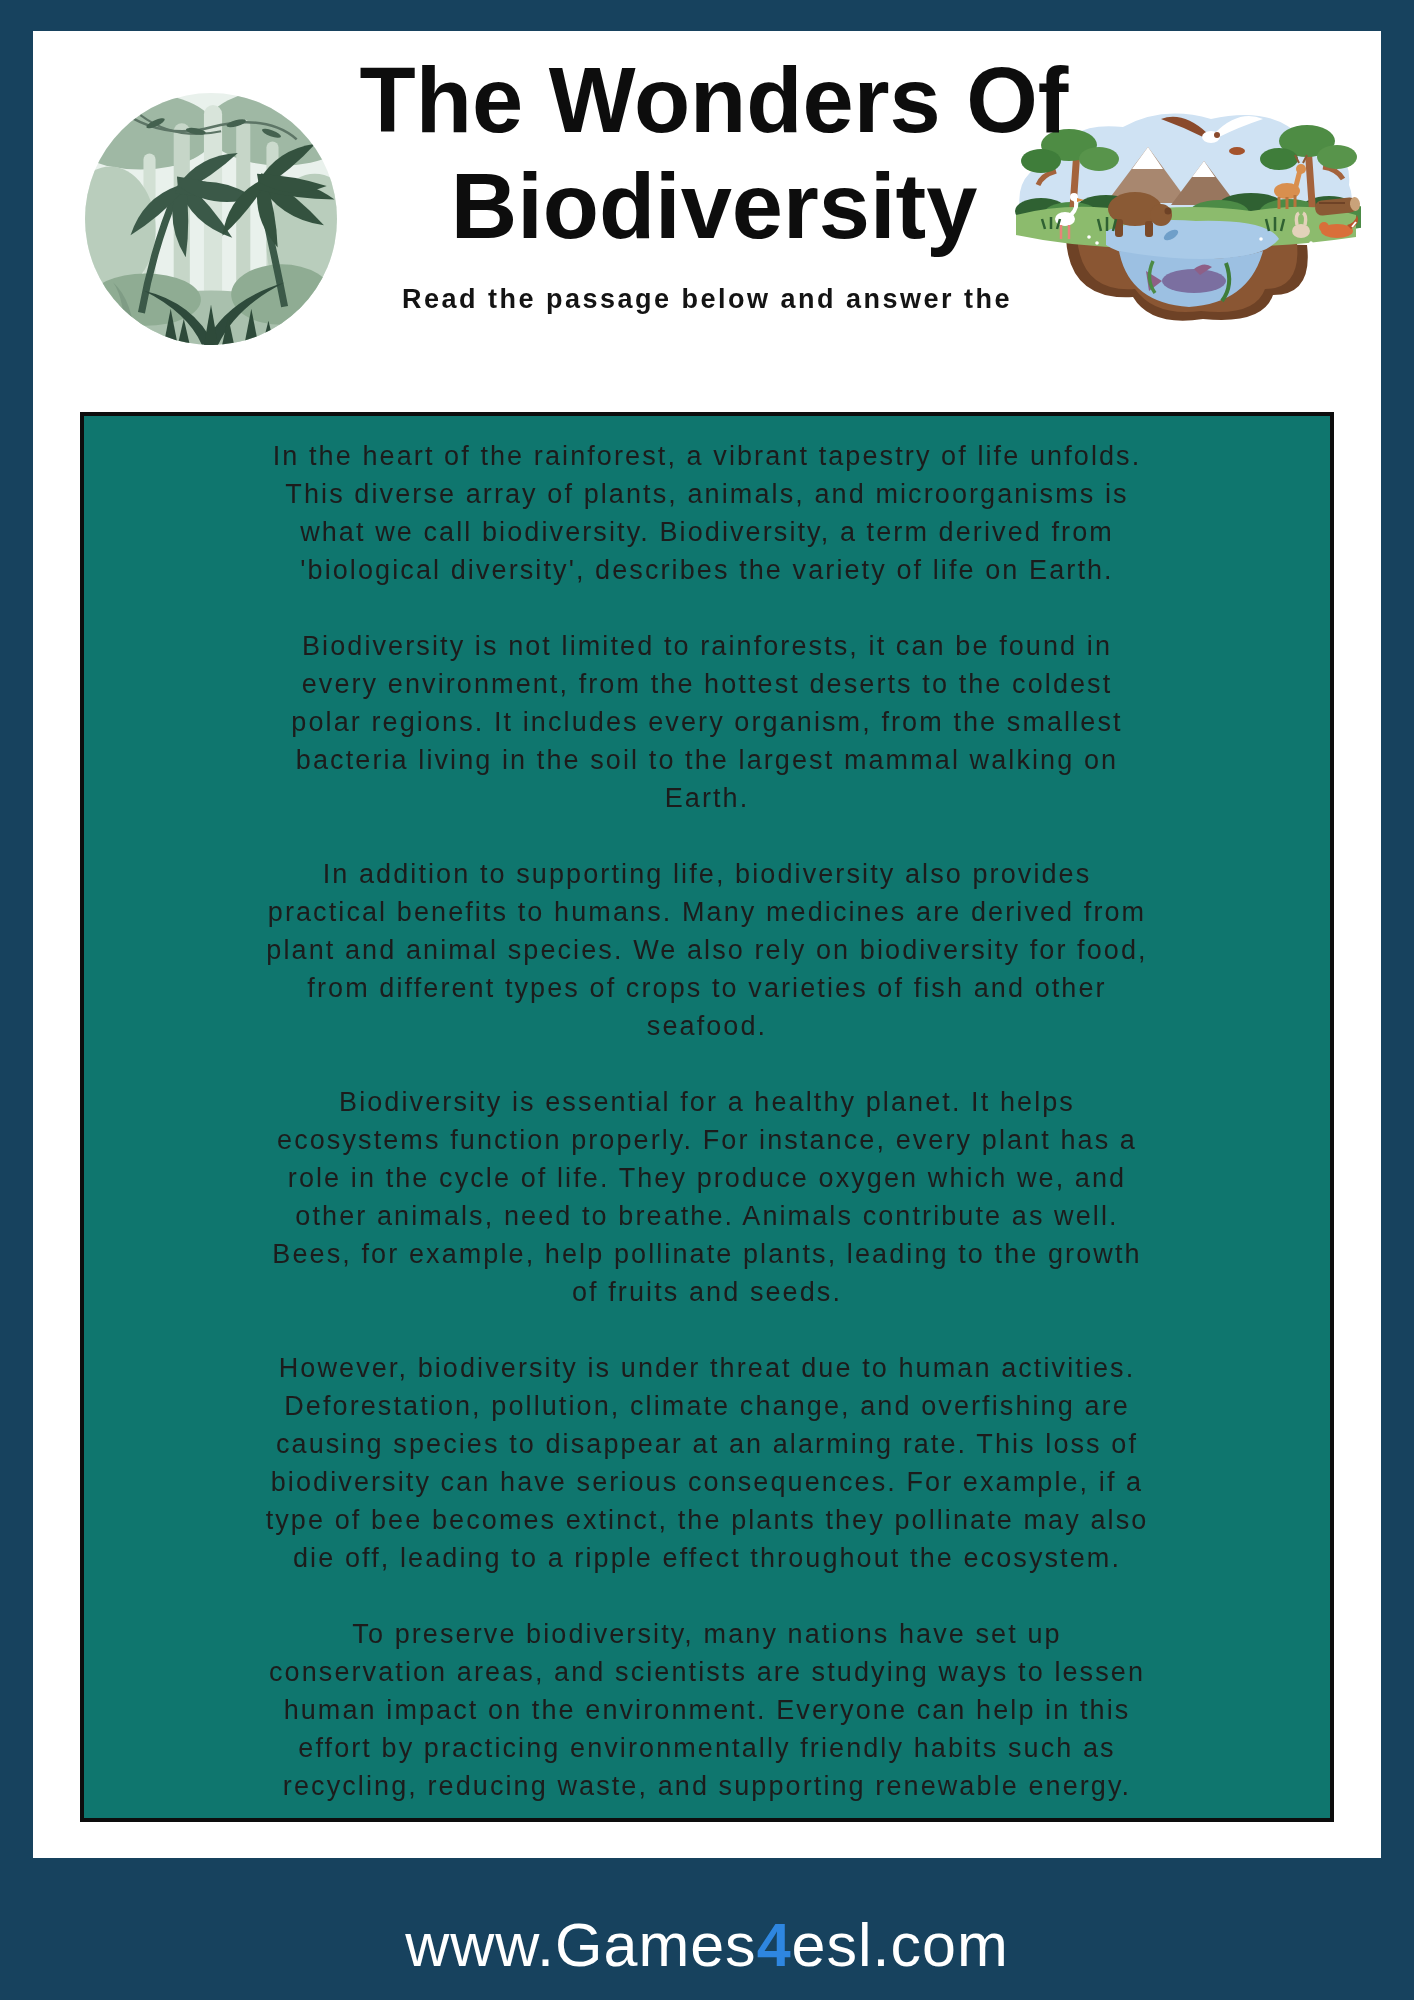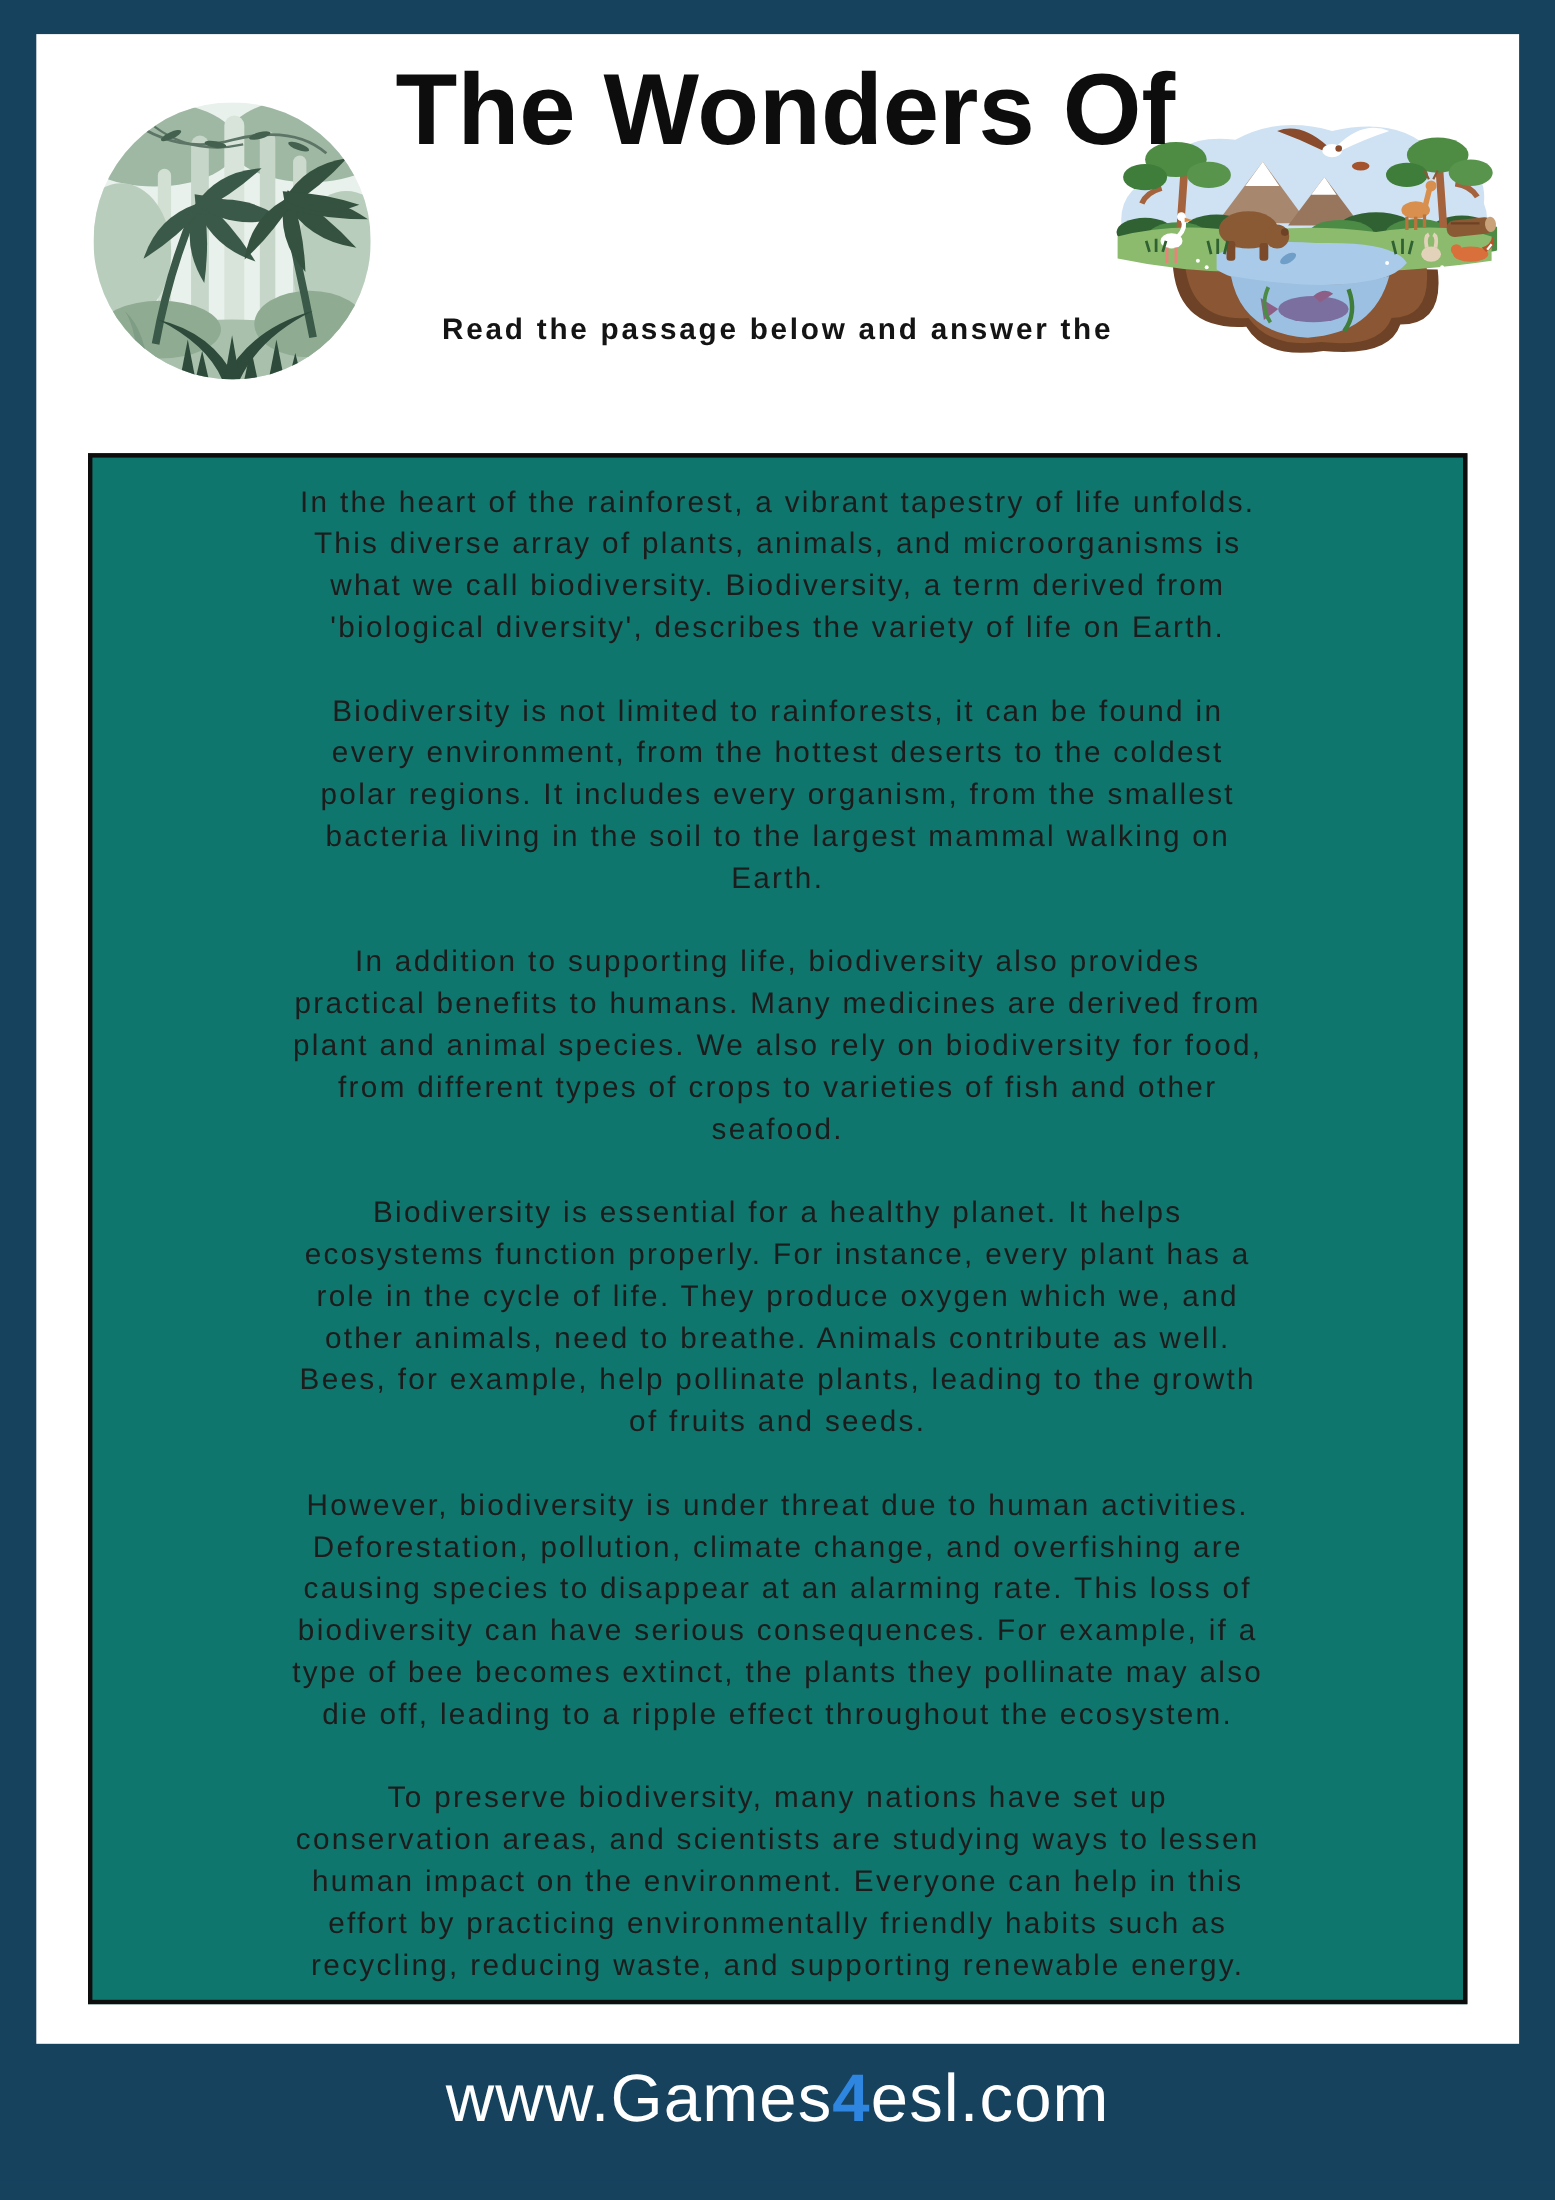--- a/index.html
+++ b/index.html
@@ -49,24 +49,24 @@
   .para {
     white-space: pre-line;
     text-align: center;
     font-size: 27px; line-height: 38px;
     letter-spacing: 2.1px;
     color: #1c1c1c;
     margin-bottom: 38px;
   }
   .para:last-child { margin-bottom: 0; }
   .footer {
-    position: absolute; left: 0; bottom: 18px;
+    position: absolute; left: 0; bottom: 0;
     width: 100%; height: 110px;
     background: #17425e;
-    display: flex; justify-content: center;
+    display: flex; align-items: center; justify-content: center;
   }
   .footer-url {
     font-size: 61px; font-weight: 400;
     color: #ffffff; letter-spacing: 1px;
   }
   .footer-url .digit { color: #2e86e0; font-weight: 700; }
 </style>
 </head>
 <body>
 
@@ -226,20 +226,21 @@
       <g fill="#ffffff">
         <circle cx="78" cy="134" r="1.8"></circle>
           <circle cx="86" cy="140" r="1.8"></circle>
         <circle cx="250" cy="136" r="1.8"></circle>
           <circle cx="300" cy="140" r="1.8"></circle>
       </g>
     </svg>
 
     <div class="title">
       <div>The Wonders Of</div>
+      <div>Biodiversity</div>
     </div>
 
     <div class="subtitle">
       <div>Read the passage below and answer the</div>
     </div>
 
     <div class="passage-box">
       <p class="para">In the heart of the rainforest, a vibrant tapestry of life unfolds.
 This diverse array of plants, animals, and microorganisms is
 what we call biodiversity. Biodiversity, a term derived from

